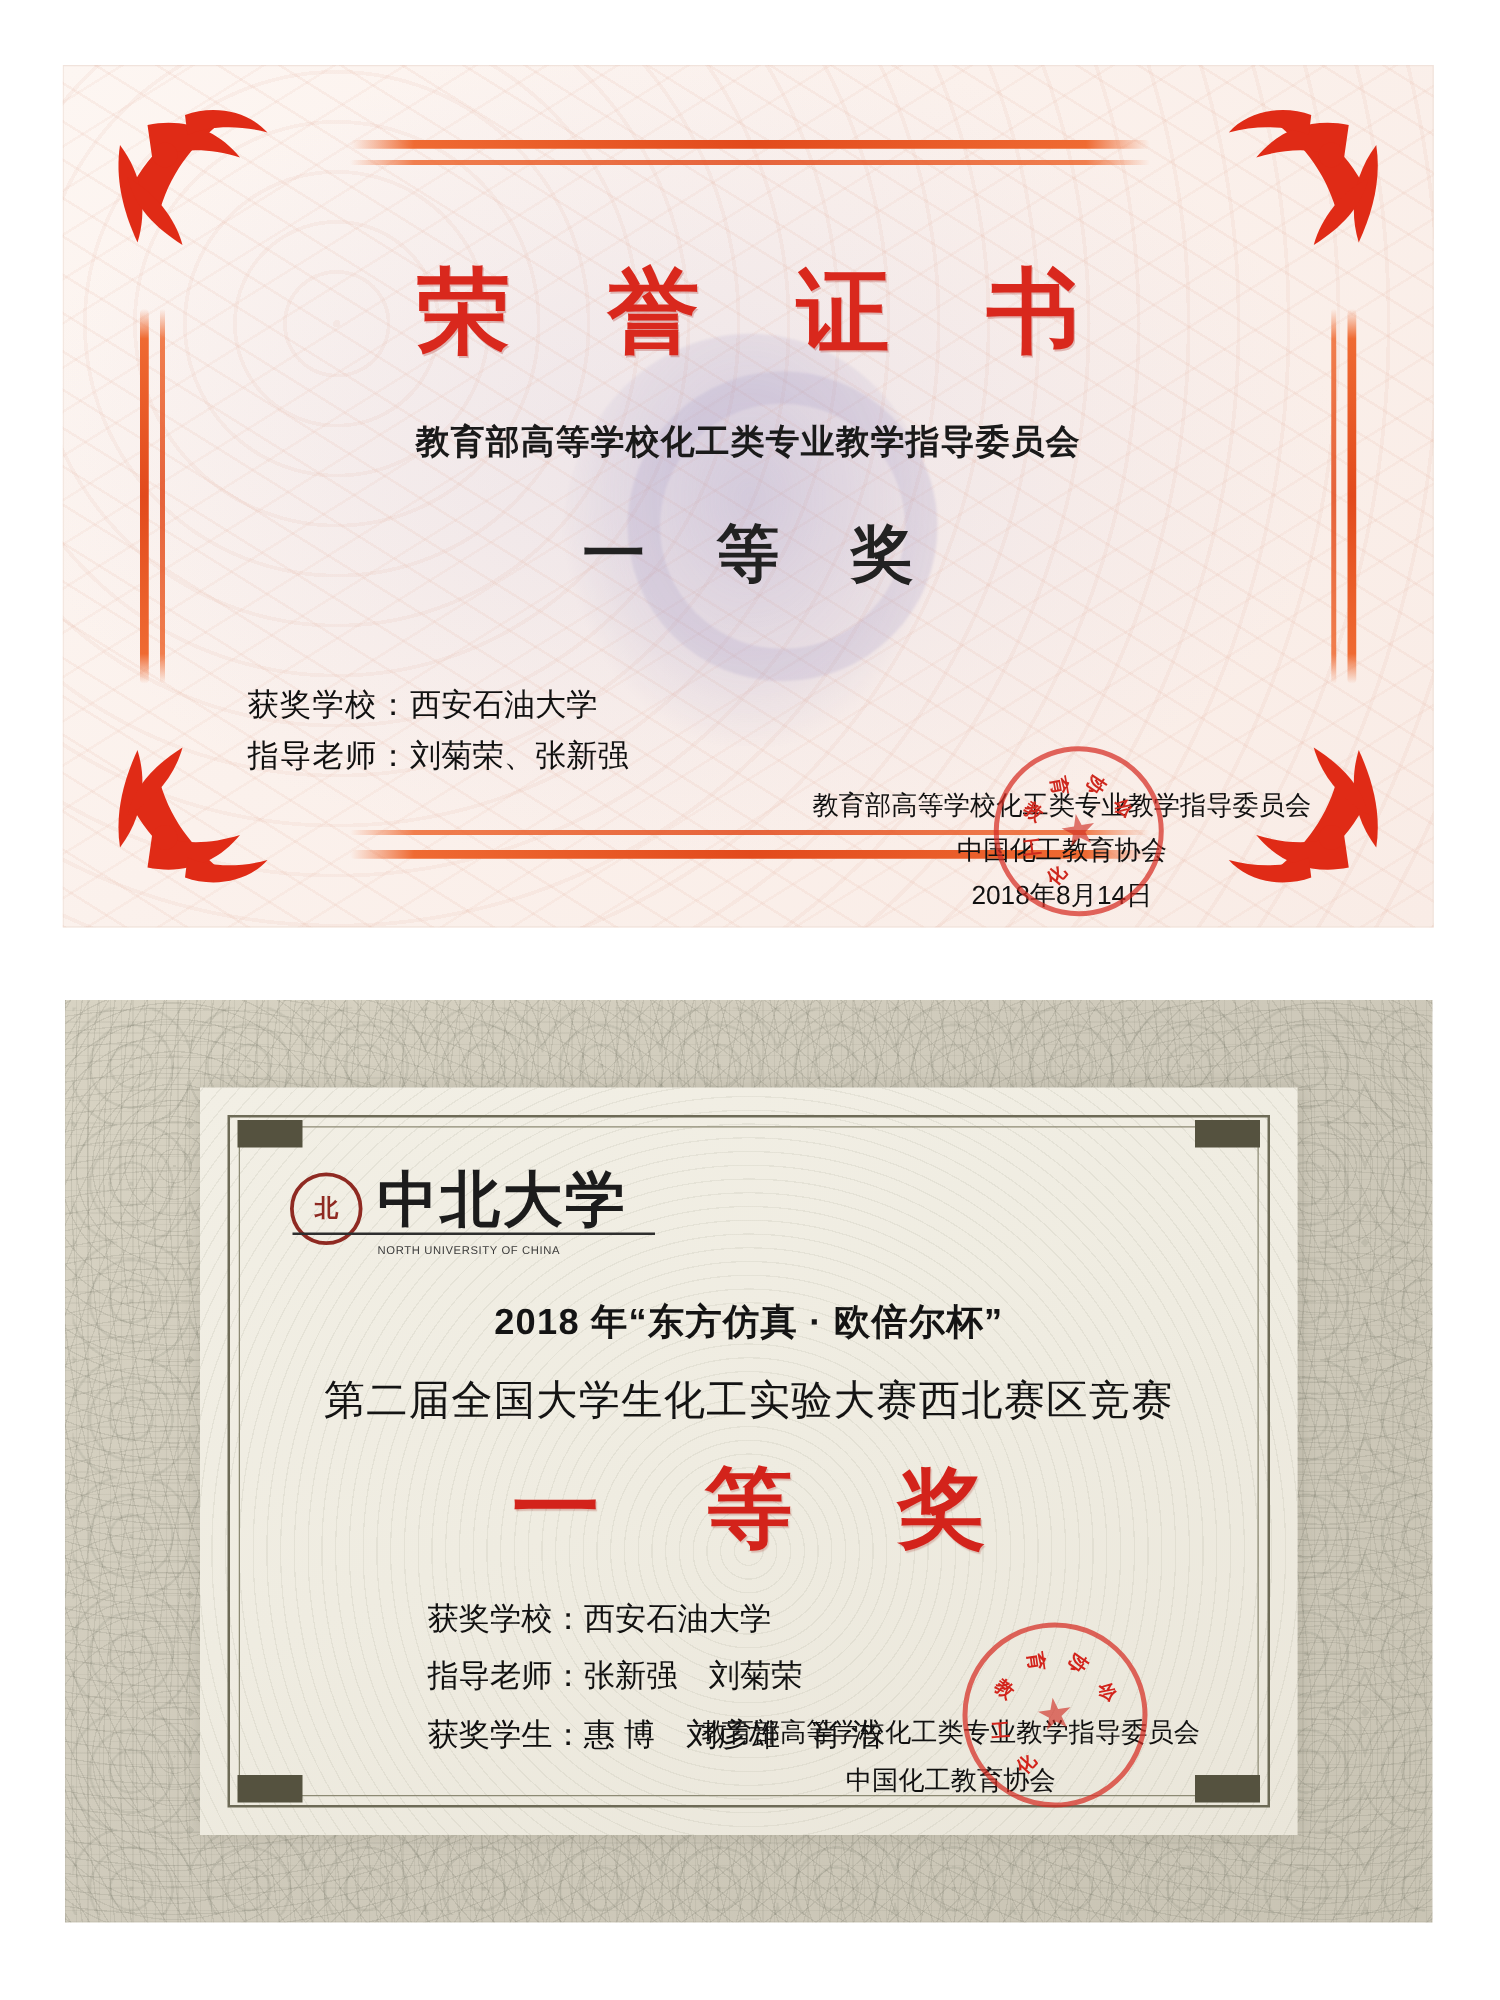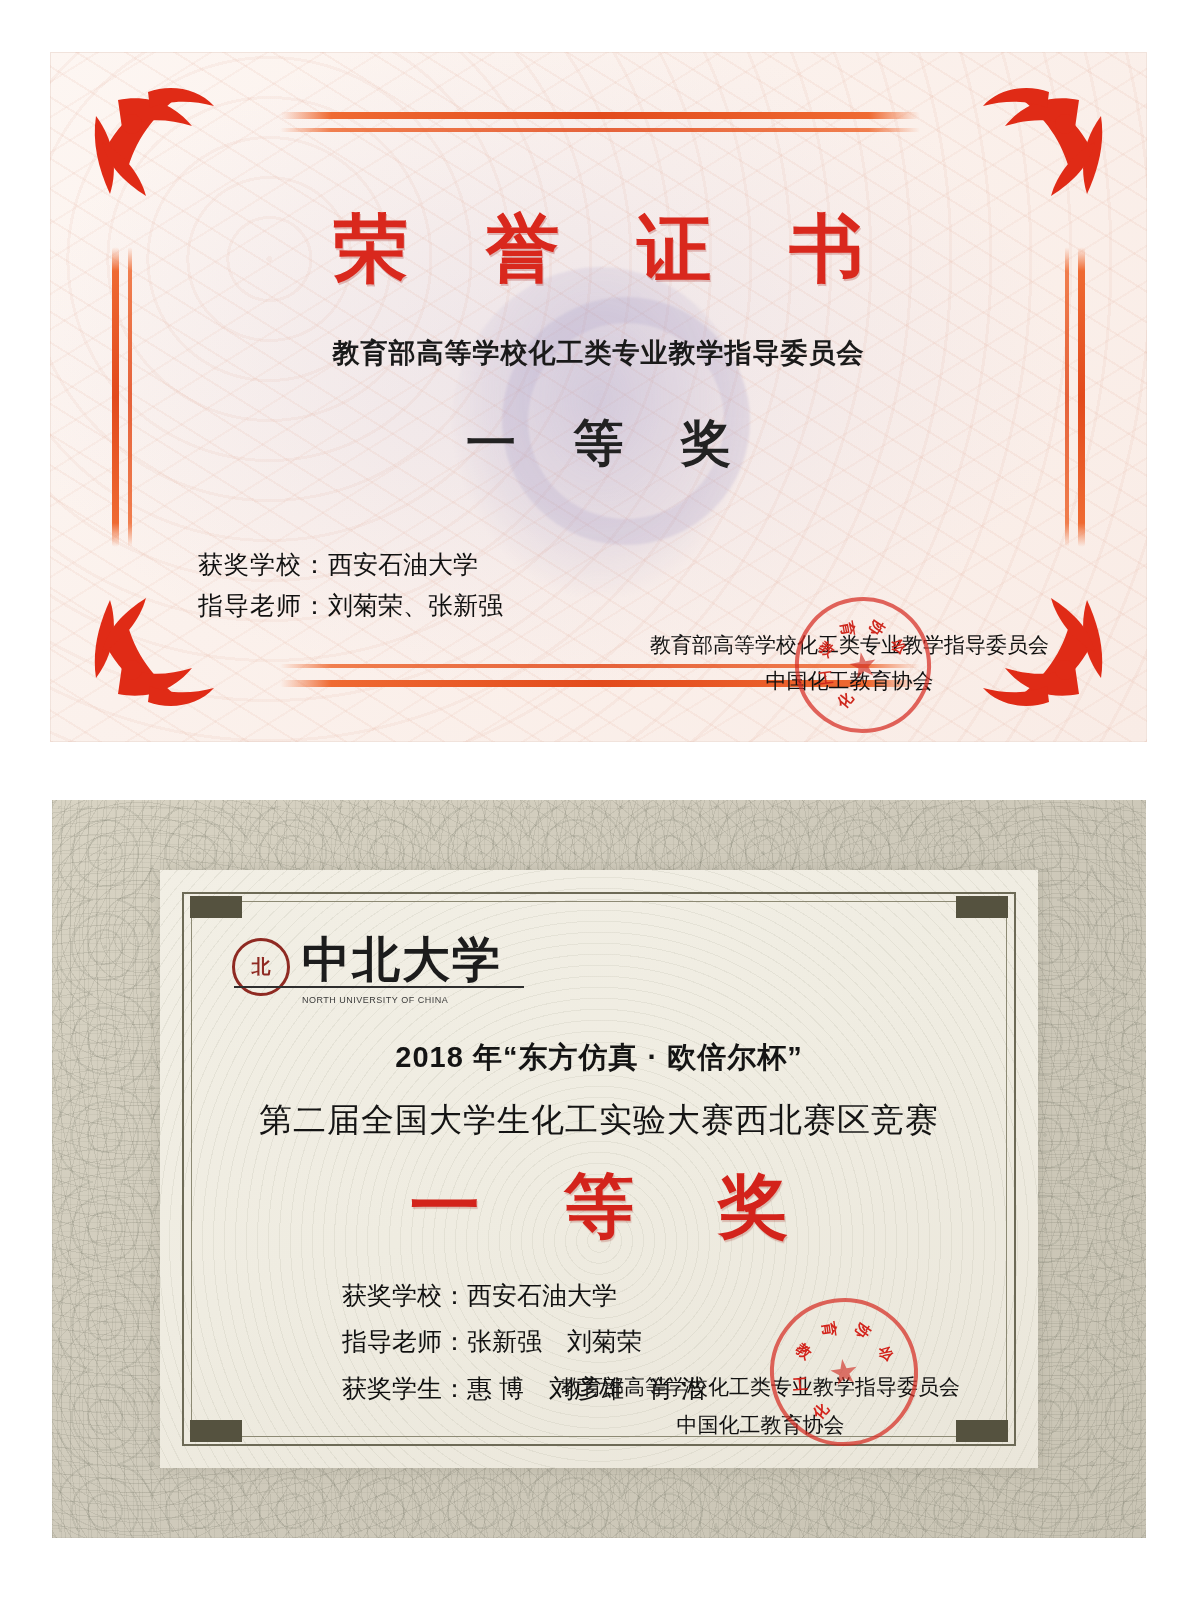--- a/index.html
+++ b/index.html
@@ -398,20 +398,21 @@
       <span class="lbl">获奖学校：</span><span>西安石油大学</span>
     </div>
     <div class="row">
       <span class="lbl">指导老师：</span><span>刘菊荣、张新强</span>
     </div>
   </div>
 
   <div class="c1-issuer">
     <div>教育部高等学校化工类专业教学指导委员会</div>
     <div>中国化工教育协会</div>
+    <div>2018年8月14日</div>
   </div>
 
   <div class="seal seal1">
     <div class="ring-text">
         <span style="color: rgb(206, 40, 30); transform: rotate(-130deg) translate(0px, -46px) rotate(90deg);">化</span>
         <span style="color: rgb(206, 40, 30); transform: rotate(-86.6667deg) translate(0px, -46px) rotate(90deg);">工</span>
         <span style="color: rgb(206, 40, 30); transform: rotate(-43.3333deg) translate(0px, -46px) rotate(90deg);">教</span>
         <span style="color: rgb(206, 40, 30); transform: rotate(0deg) translate(0px, -46px) rotate(90deg);">育</span>
         <span style="color: rgb(206, 40, 30); transform: rotate(43.3333deg) translate(0px, -46px) rotate(90deg);">协</span>
         <span style="color: rgb(206, 40, 30); transform: rotate(86.6667deg) translate(0px, -46px) rotate(90deg);">会</span>

